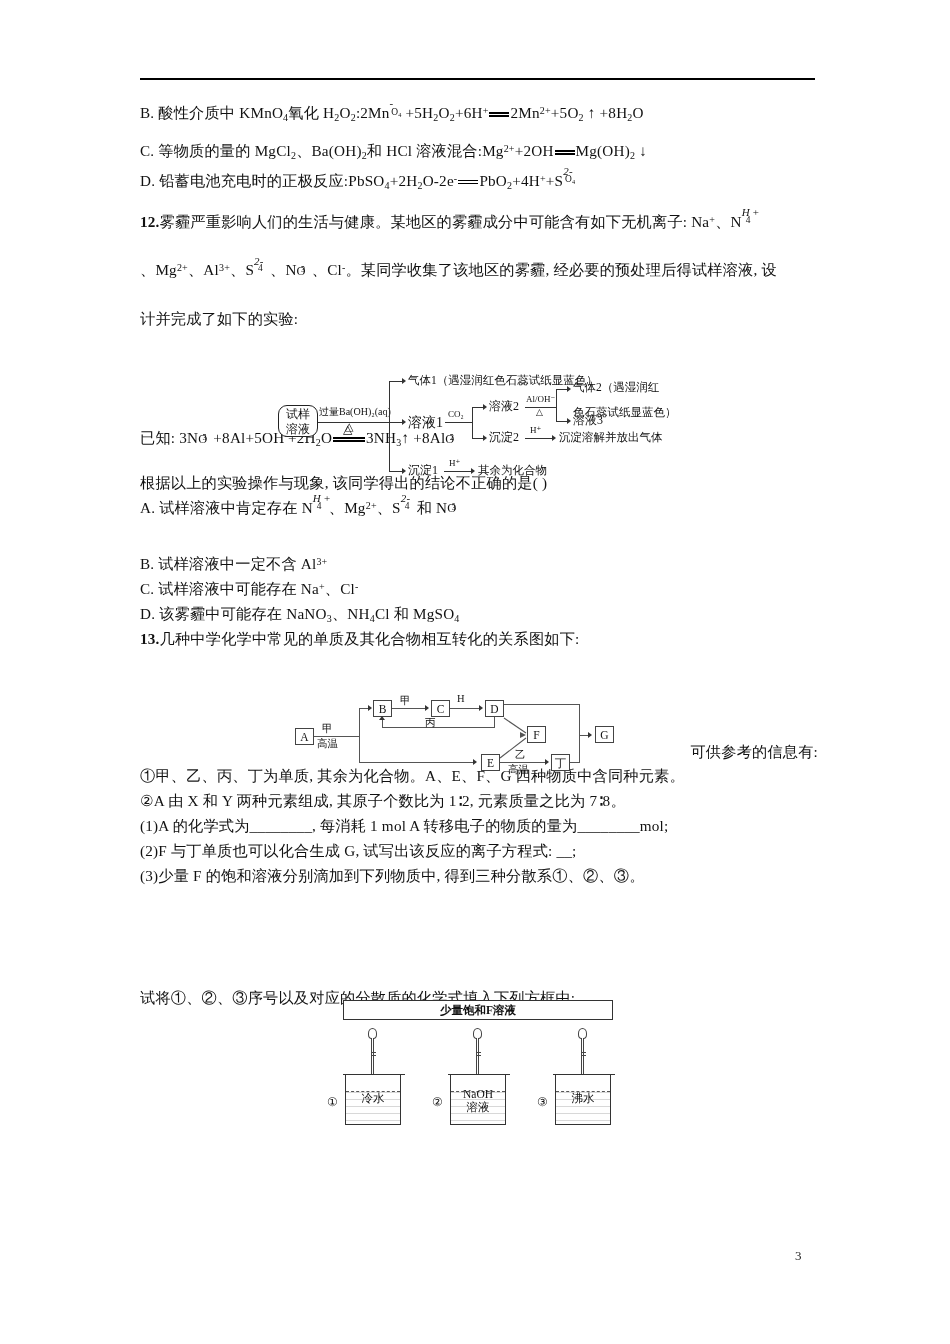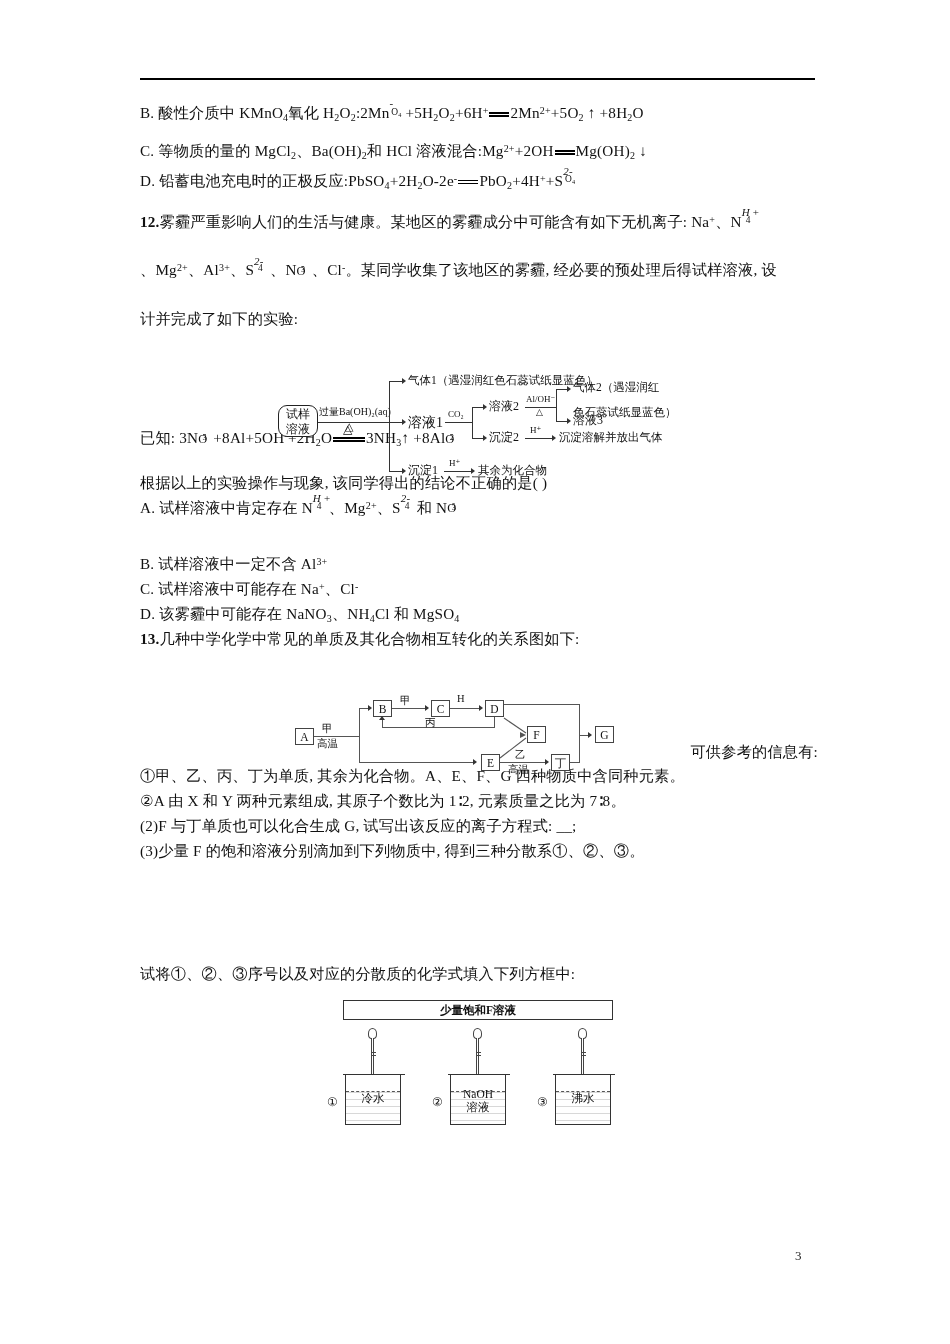--- a/index.html
+++ b/index.html
@@ -349,20 +349,21 @@
     <p class="line tight">C. 试样溶液中可能存在 Na<sup>+</sup>、Cl<sup>-</sup></p>
     <p class="line tight">D. 该雾霾中可能存在 NaNO<sub>3</sub>、NH<sub>4</sub>Cl 和 MgSO<sub>4</sub></p>
 
     <p class="line" style="margin-bottom:90px;">
       <span class="q-num">13.</span><span>几种中学化学中常见的单质及其化合物相互转化的关系图如下:</span>
     </p>
 
     <p class="line tight" style="margin-top:20px;text-align:right;">可供参考的信息有:</p>
     <p class="line tight">①甲、乙、丙、丁为单质, 其余为化合物。A、E、F、G 四种物质中含同种元素。</p>
     <p class="line tight">②A 由 X 和 Y 两种元素组成, 其原子个数比为 1∶2, 元素质量之比为 7∶8。</p>
+    <p class="line tight">(1)A 的化学式为________, 每消耗 1 mol A 转移电子的物质的量为________mol;</p>
     <p class="line tight">(2)F 与丁单质也可以化合生成 G, 试写出该反应的离子方程式: __;</p>
     <p class="line" style="margin-bottom:100px;">(3)少量 F 的饱和溶液分别滴加到下列物质中, 得到三种分散系①、②、③。</p>
 
     <p class="line" style="margin-top:8px;">试将①、②、③序号以及对应的分散质的化学式填入下列方框中:</p>
 
   </div>
 
   <div class="flow12">
     <div class="sample-box">
       <div>试样</div>

